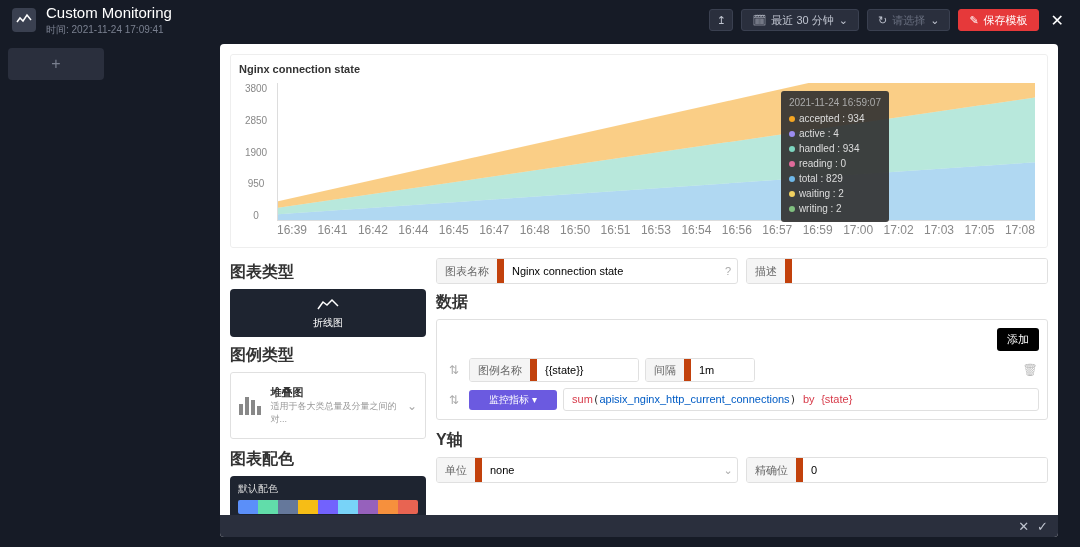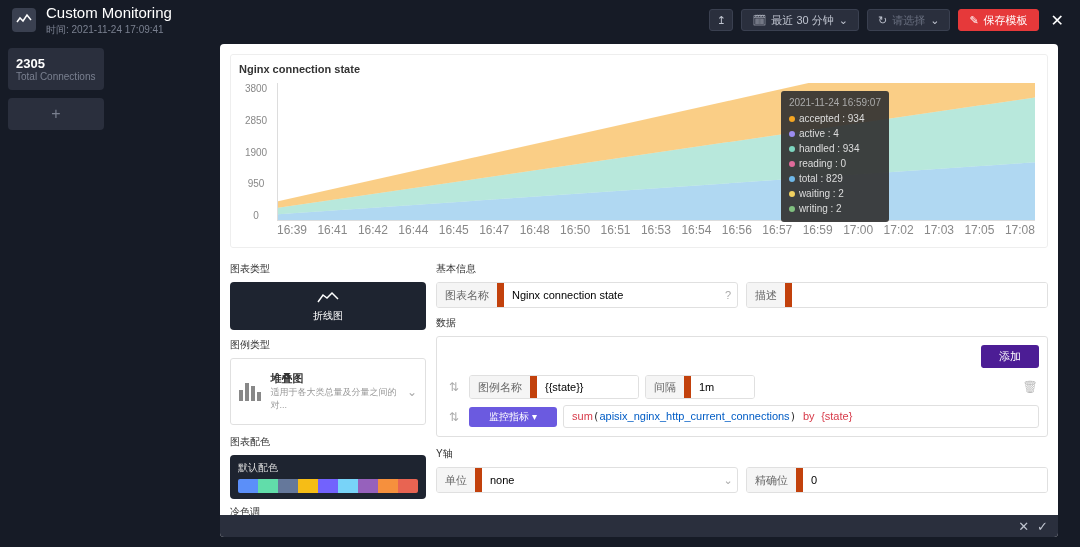--- a/index.html
+++ b/index.html
@@ -33,21 +33,21 @@
 .area-svg { position: absolute; inset: 0; width: 100%; height: 100%; }
 
 .tooltip { position: absolute; top: 12px; right: 150px; background: rgba(50,50,50,0.92); color: #ddd; font-size: 10px; padding: 6px 8px; border-radius: 3px; }
 .tooltip-time { color: #aaa; margin-bottom: 3px; }
 .tooltip-row { display: flex; align-items: center; gap: 4px; line-height: 1.5; }
 .dot { width: 6px; height: 6px; border-radius: 50%; }
 
 .config-row { display: flex; gap: 10px; margin-top: 10px; }
 .config-left { width: 196px; flex-shrink: 0; }
 .config-right { flex: 1; min-width: 0; }
-.sec-title { font-size: 10px; font-weight: 400; color: #333; margin: 4px 0 6px; }
+.sec-title { font-size: 16px; font-weight: 700; color: #333; margin: 4px 0 6px; }
 
 .chart-type-card { background: #1e2430; border-radius: 4px; height: 48px; display: flex; flex-direction: column; align-items: center; justify-content: center; color: #fff; }
 .chart-type-icon svg { width: 22px; height: 14px; }
 .chart-type-lbl { font-size: 10px; margin-top: 2px; }
 
 .legend-type { border: 1px solid #e0e0e0; border-radius: 3px; padding: 12px 8px; display: flex; align-items: center; gap: 8px; cursor: pointer; }
 .legend-icon { width: 26px; height: 18px; display: flex; align-items: flex-end; gap: 2px; }
 .legend-icon span { width: 4px; background: #888; }
 .legend-txt .t1 { font-size: 11px; font-weight: 600; }
 .legend-txt .t2 { font-size: 9px; color: #999; }
@@ -61,21 +61,21 @@
 .pal2-lbl { font-size: 10px; color: #333; margin-bottom: 4px; }
 
 .field-row { display: flex; margin-bottom: 8px; gap: 8px; }
 .field { display: flex; border: 1px solid #e0e0e0; border-radius: 3px; overflow: hidden; height: 26px; }
 .field-lbl { background: #f5f5f5; padding: 0 8px; display: flex; align-items: center; font-size: 11px; color: #666; border-right: 7px solid #c2410c; white-space: nowrap; }
 .field-inp { flex: 1; border: none; padding: 0 8px; font-size: 11px; outline: none; min-width: 0; }
 .field.grow { flex: 1; }
 .qmark { width: 18px; display: flex; align-items: center; justify-content: center; color: #aaa; font-size: 11px; }
 
 .data-block { border: 1px solid #e0e0e0; border-radius: 3px; padding: 8px; }
-.add-btn { background: #4c1d95; color: #fff; font-size: 11px; padding: 4px 18px; border-radius: 3px; cursor: pointer; float: right; }
+.add-btn { background: #000000; color: #fff; font-size: 11px; padding: 4px 10px; border-radius: 3px; cursor: pointer; float: right; }
 .data-row { display: flex; gap: 6px; align-items: center; clear: both; }
 .data-row.mt { margin-top: 30px; }
 .drag { width: 18px; color: #aaa; font-size: 12px; text-align: center; cursor: grab; }
 .trash { width: 18px; color: #bbb; cursor: pointer; text-align: center; }
 .data-row .field { height: 24px; }
 
 .expr-row { display: flex; gap: 6px; align-items: center; margin-top: 6px; }
 .expr-lbl { background: #6b5ae0; color: #fff; font-size: 10px; padding: 3px 20px; border-radius: 3px; display: flex; align-items: center; gap: 3px; }
 .expr-code { flex: 1; border: 1px solid #e0e0e0; border-radius: 3px; padding: 4px 8px; font-family: monospace; font-size: 11px; }
 .fn { color: #d73a49; }
@@ -112,24 +112,20 @@
     </div>
     <div class="hbtn primary">
       <span>✎</span>
       <span>保存模板</span>
     </div>
     <div class="close-x">✕</div>
   </div>
 </div>
 
 <div class="sidebar">
-  <div class="side-card">
-    <div class="side-num">2305</div>
-    <div class="side-lbl">Total Connections</div>
-  </div>
   <div class="side-add">+</div>
 </div>
 
 <div class="main-panel">
   <div class="panel-content">
 
     <div class="chart-box">
       <div class="chart-title">Nginx connection state</div>
       <div class="chart-area">
         <div class="y-axis" id="yaxis">
@@ -245,21 +241,20 @@
               <span style="background: rgb(232, 100, 82);"></span>
             </div>
         </div>
         <div class="pal2">
           <div class="pal2-lbl">冷色调</div>
 
         </div>
       </div>
 
       <div class="config-right">
-        <div class="sec-title">基本信息</div>
         <div class="field-row">
           <div class="field grow">
             <div class="field-lbl">图表名称</div>
             <input class="field-inp" value="Nginx connection state" style="">
             <div class="qmark">?</div>
           </div>
           <div class="field grow">
             <div class="field-lbl">描述</div>
             <input class="field-inp" value="" style="">
           </div>

